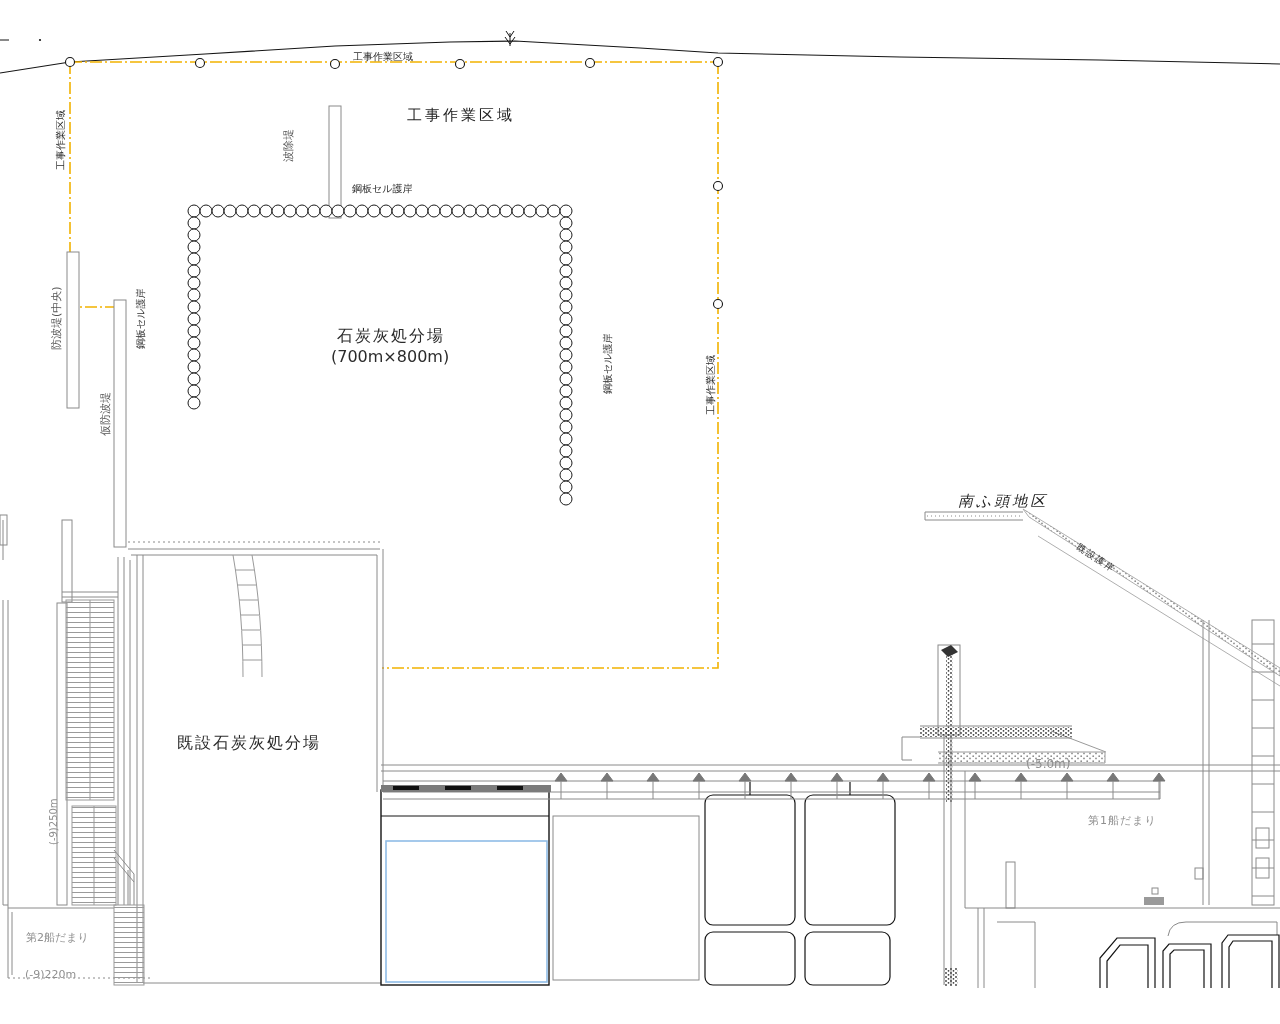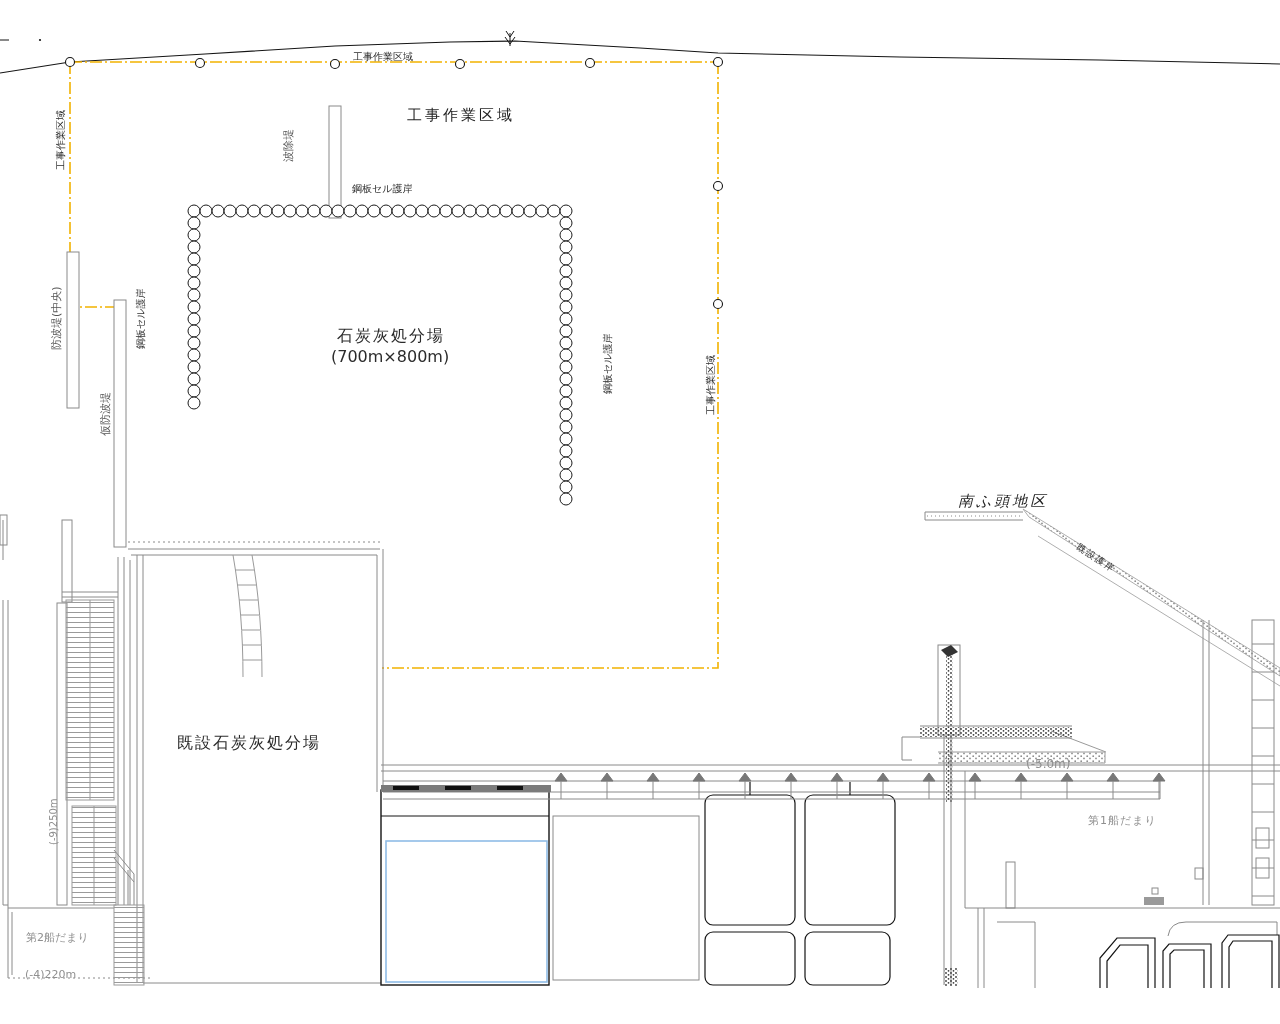--- a/index.html
+++ b/index.html
@@ -294,15 +294,15 @@
 <div class="lab" style="left:331px;top:347px;font-size:16px;color:#2b2b2b;">(700m×800m)</div>
 <div class="vlab" style="left:49px;top:350px;font-size:11px;">防波堤(中央)</div>
 <div class="vlab" style="left:98px;top:436px;font-size:11px;">仮防波堤</div>
 <div class="lab med" style="left:177px;top:733px;">既設石炭灰処分場</div>
 <div class="lab big" style="left:958px;top:492px;font-style:italic;">南ふ頭地区</div>
 <div class="diag" style="left:1081px;top:541px;font-size:9px;letter-spacing:2px;color:#1f1f1f;">既設護岸</div>
 <div class="lab gray" style="left:1088px;top:813px;font-size:11px;letter-spacing:1px;">第1船だまり</div>
 <div class="lab gray" style="left:1026px;top:757px;font-size:12px;">(-5.0m)</div>
 <div class="lab gray" style="left:26px;top:930px;font-size:11px;">第2船だまり</div>
 <div class="vlab gray" style="left:48px;top:845px;font-size:10px;">(-9)250m</div>
-<div class="lab gray" style="left:25px;top:968px;font-size:11px;">(-4)220m</div>
+<div class="lab gray" style="left:25px;top:968px;font-size:11px;">(-9)220m</div>
 
 </div>
 
 </body></html>

